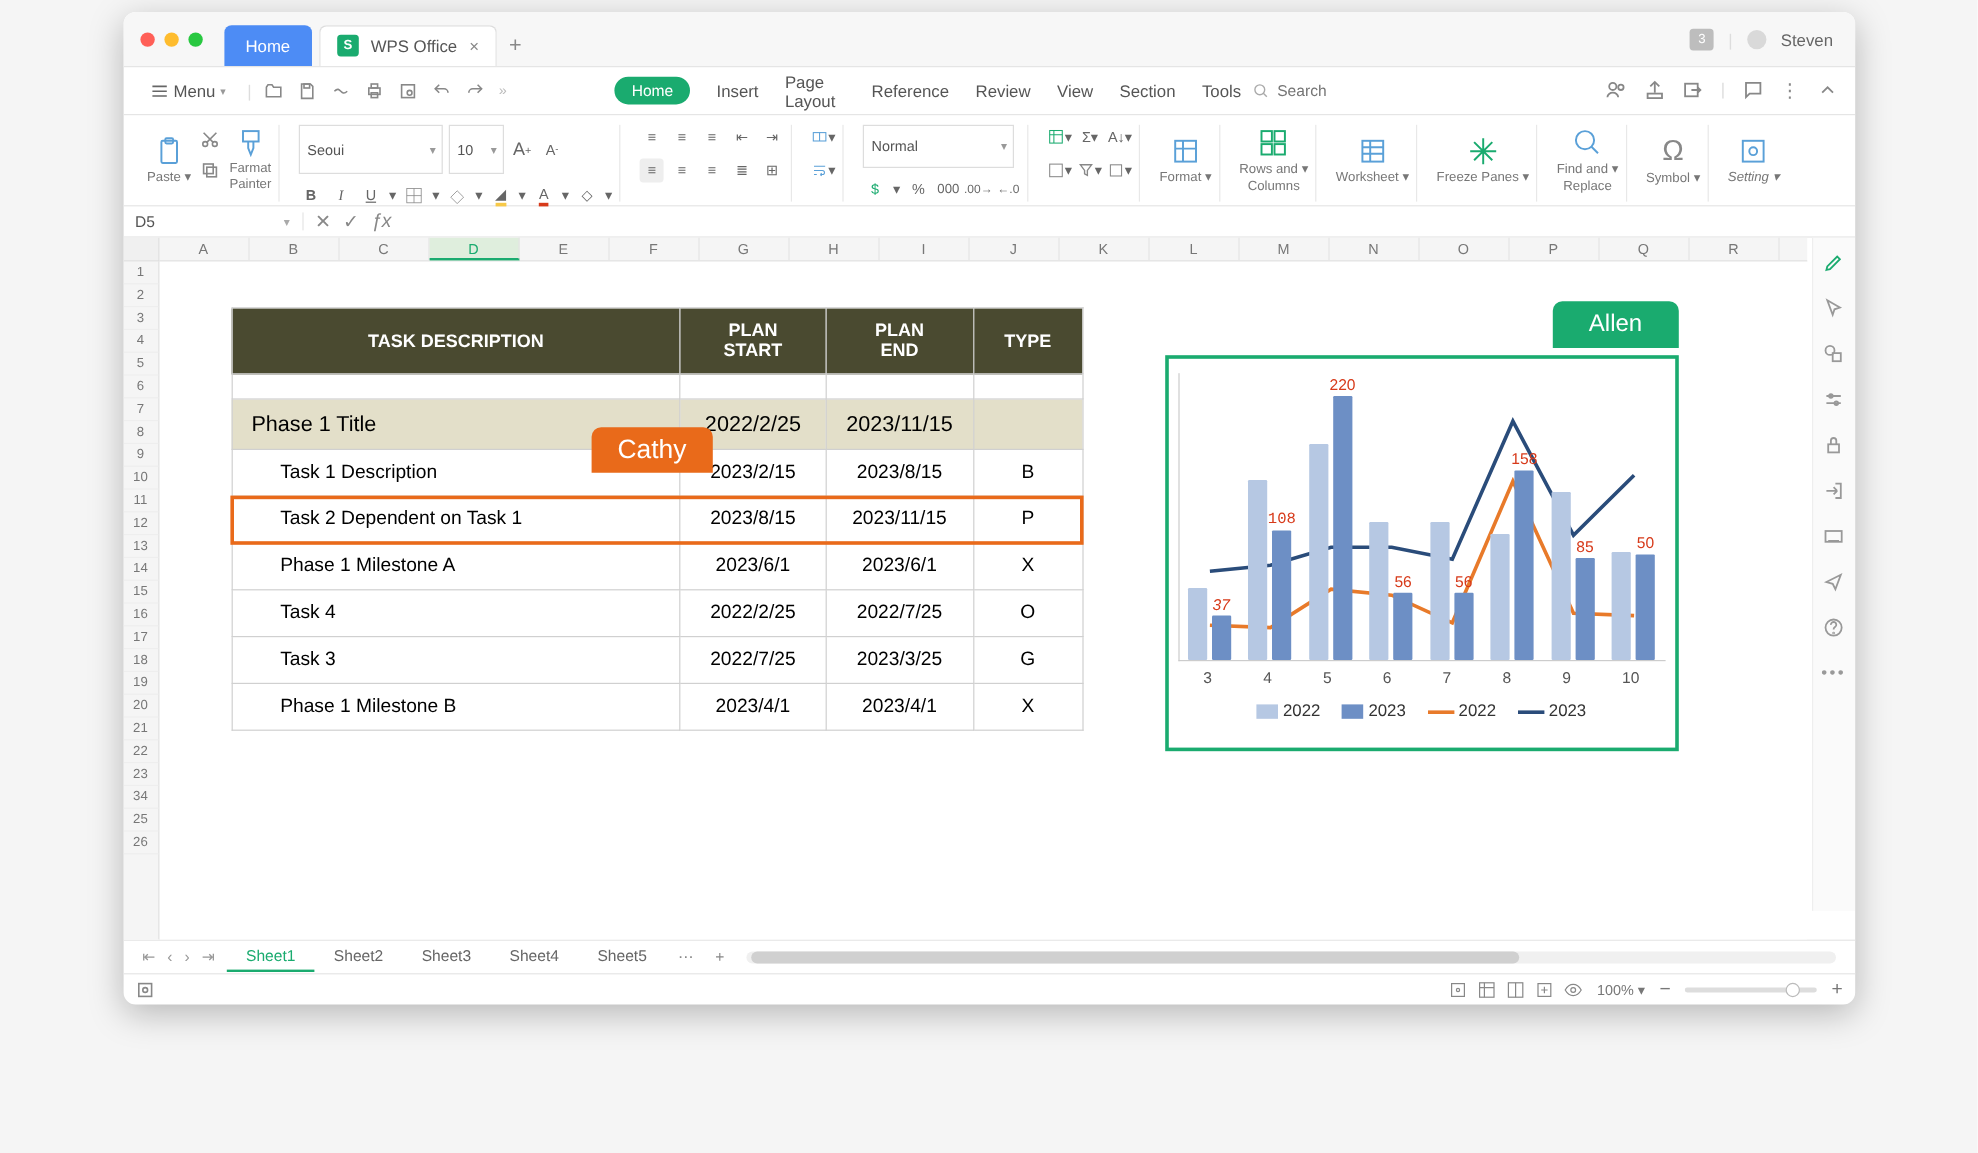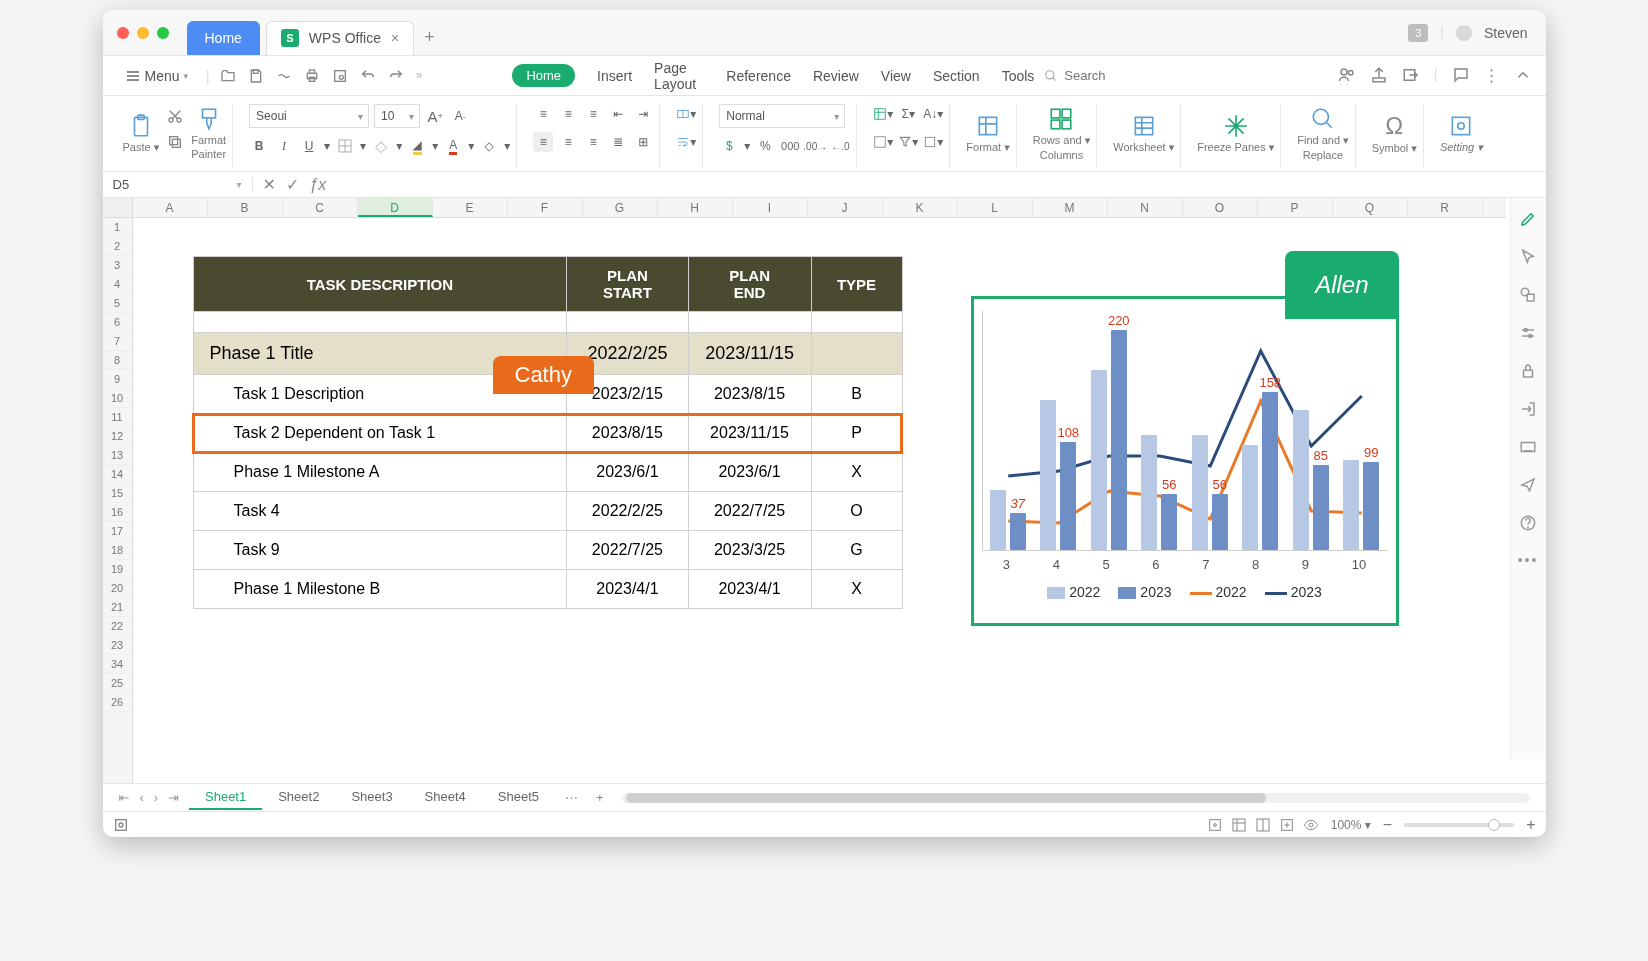--- a/index.html
+++ b/index.html
@@ -31,21 +31,21 @@
   .searchbox { margin-left: auto; display: flex; align-items: center; gap: 6px; color: #aaa; width: 280px; }
   .searchbox input { border: none; outline: none; font-size: 13px; color: #888; flex: 1; background: transparent; }
   .menubar-right { display: flex; gap: 14px; margin-left: 18px; color: #888; }
 
   
   .ribbon { height: 76px; display: flex; align-items: flex-start; padding: 8px 14px 0; gap: 10px; border-bottom: 1px solid #e5e5e5; font-size: 12px; color: #666; }
   .rgroup { display: flex; flex-direction: row; align-items: flex-start; gap: 8px; padding: 0 6px; border-right: 1px solid #e8e8e8; height: 64px; }
   .rgroup:last-child { border-right: none; font-style: italic; }
   .vstack { display: flex; flex-direction: column; align-items: center; gap: 2px; justify-content: center; height: 58px; cursor: pointer; }
   .vstack .lab { font-size: 11px; color: #777; }
-  .fontsel { border: 1px solid #ddd; height: 24px; font-size: 12px; padding: 0 20px 0 6px; color: #555; background: #fff; position: relative; display: inline-flex; align-items: center; }
+  .fontsel { border: 1px solid #ddd; height: 41px; font-size: 12px; padding: 0 20px 0 6px; color: #555; background: #fff; position: relative; display: inline-flex; align-items: center; }
   .fontsel::after { content: "▾"; position: absolute; right: 5px; color: #999; font-size: 10px; }
   .fmtrow { display: flex; gap: 5px; align-items: center; }
   .fmtbtn { width: 20px; height: 20px; display: inline-flex; align-items: center; justify-content: center; color: #666; cursor: pointer; }
 
   
   .fxbar { height: 26px; display: flex; align-items: center; border-bottom: 1px solid #e5e5e5; }
   .namebox { width: 150px; border-right: 1px solid #e5e5e5; display: flex; align-items: center; padding: 0 10px; justify-content: space-between; color: #555; font-size: 13px; }
   .fxctrl { display: flex; gap: 10px; padding: 0 10px; color: #888; align-items: center; }
   .fxinput { flex: 1; padding: 0 8px; }
 
@@ -63,21 +63,21 @@
   .ttable { position: absolute; top: 38px; left: 60px; width: 710px; border: 1px solid #ccc; border-collapse: collapse; font-size: 16px; }
   .th { background: #4a4a30; color: #fff; font-weight: 400; font-size: 15px; }
   .ttable td, .ttable th { border: 1px solid #d0d0d0; padding: 10px 16px; }
   .sub { background: #e3dfc9; font-size: 18px; }
   .row1sel { outline: 3px solid #e96a1a; outline-offset: -2px; }
   .cathy-tag { position: absolute; top: 138px; left: 360px; background: #e96a1a; color: #fff; padding: 6px 22px; font-size: 22px; border-radius: 8px 8px 0 0; }
   .center { text-align: center; }
 
   
   .chartwrap { position: absolute; top: 38px; left: 838px; width: 428px; height: 370px; }
-  .allen-tag { position: absolute; top: -5px; right: 0; background: #1aab6f; color: #fff; padding: 20px 30px; font-size: 24px; border-radius: 8px 8px 0 0; z-index: 2; font-style: italic; }
+  .allen-tag { position: absolute; top: -5px; right: 0; background: #1aab6f; color: #fff; padding: 8px 30px; font-size: 20px; border-radius: 8px 8px 0 0; z-index: 2; }
   .chartbox { position: absolute; top: 40px; left: 0; right: 0; height: 330px; border: 3px solid #1aab6f; background: #fff; padding: 12px 8px 8px; }
   .chartarea { width: 100%; height: 240px; position: relative; border-left: 1px solid #ccc; border-bottom: 1px solid #ccc; }
   .bar { position: absolute; bottom: 0; width: 16px; border-radius: 1px; }
   .b22 { background: #b6c8e3; } .b23 { background: #6d8fc5; }
   .dlabel { position: absolute; font-size: 13px; color: #d73a1a; font-weight: 500; transform: translateX(-50%); }
   .xlabels { display: flex; justify-content: space-around; font-size: 13px; color: #555; margin-top: 6px; }
   .legend { display: flex; justify-content: center; gap: 18px; margin-top: 12px; font-size: 14px; color: #333; align-items: center; }
   .lg-sw { width: 18px; height: 12px; display: inline-block; margin-right: 4px; vertical-align: middle; }
   .lg-ln { width: 22px; height: 3px; display: inline-block; margin-right: 4px; vertical-align: middle; }
   svg.lines { position: absolute; top: 0; left: 0; width: 100%; height: 100%; overflow: visible; }
@@ -519,21 +519,21 @@
               <td class="center">2023/6/1</td>
               <td class="center">X</td>
             </tr>
             <tr>
               <td style="padding-left:40px">Task 4</td>
               <td class="center">2022/2/25</td>
               <td class="center">2022/7/25</td>
               <td class="center">O</td>
             </tr>
             <tr>
-              <td style="padding-left:40px">Task 9</td>
+              <td style="padding-left:40px">Task 3</td>
               <td class="center">2022/7/25</td>
               <td class="center">2023/3/25</td>
               <td class="center">G</td>
             </tr>
             <tr>
               <td style="padding-left:40px">Phase 1 Milestone B</td>
               <td class="center">2023/4/1</td>
               <td class="center">2023/4/1</td>
               <td class="center">X</td>
             </tr>
@@ -547,39 +547,39 @@
           <div class="chartarea" id="chartarea">
             <svg class="lines" id="chartlines">
                 <path d="M25.25 210 L75.75 212 L126.25 180 L176.75 185 L227.25 208 L277.75 90 L328.25 200 L378.75 202 " stroke="#e87a2a" stroke-width="3" fill="none"></path>
                 <path d="M25.25 165 L75.75 160 L126.25 145 L176.75 145 L227.25 155 L277.75 40 L328.25 135 L378.75 85 " stroke="#2a4c7a" stroke-width="3" fill="none"></path>
               </svg>
           <div class="bar b22" style="left: 7.25px; height: 60px;"></div>
               <div class="bar b23" style="left: 27.25px; height: 37px;"></div>
               <div class="dlabel" style="left: 35.25px; top: 185px; font-style: italic;">37</div>
               <div class="bar b22" style="left: 57.75px; height: 150px;"></div>
               <div class="bar b23" style="left: 77.75px; height: 108px;"></div>
-              <div class="dlabel" style="left: 85.75px; top: 114px;">108</div>
+              <div class="dlabel" style="left: 85.75px; top: 114px; font-family: Liberation Mono, monospace;">108</div>
               <div class="bar b22" style="left: 108.25px; height: 180px;"></div>
               <div class="bar b23" style="left: 128.25px; height: 220px;"></div>
               <div class="dlabel" style="left: 136.25px; top: 2px;">220</div>
               <div class="bar b22" style="left: 158.75px; height: 115px;"></div>
               <div class="bar b23" style="left: 178.75px; height: 56px;"></div>
               <div class="dlabel" style="left: 186.75px; top: 166px;">56</div>
               <div class="bar b22" style="left: 209.25px; height: 115px;"></div>
               <div class="bar b23" style="left: 229.25px; height: 56px;"></div>
               <div class="dlabel" style="left: 237.25px; top: 166px;">56</div>
               <div class="bar b22" style="left: 259.75px; height: 105px;"></div>
               <div class="bar b23" style="left: 279.75px; height: 158px;"></div>
               <div class="dlabel" style="left: 287.75px; top: 64px;">158</div>
               <div class="bar b22" style="left: 310.25px; height: 140px;"></div>
               <div class="bar b23" style="left: 330.25px; height: 85px;"></div>
               <div class="dlabel" style="left: 338.25px; top: 137px;">85</div>
               <div class="bar b22" style="left: 360.75px; height: 90px;"></div>
               <div class="bar b23" style="left: 380.75px; height: 88px;"></div>
-              <div class="dlabel" style="left: 388.75px; top: 134px;">99</div>
+              <div class="dlabel" style="left: 388.75px; top: 134px;">50</div>
             </div>
           <div class="xlabels" id="xlabels">
               <span>3</span>
               <span>4</span>
               <span>5</span>
               <span>6</span>
               <span>7</span>
               <span>8</span>
               <span>9</span>
               <span>10</span>

